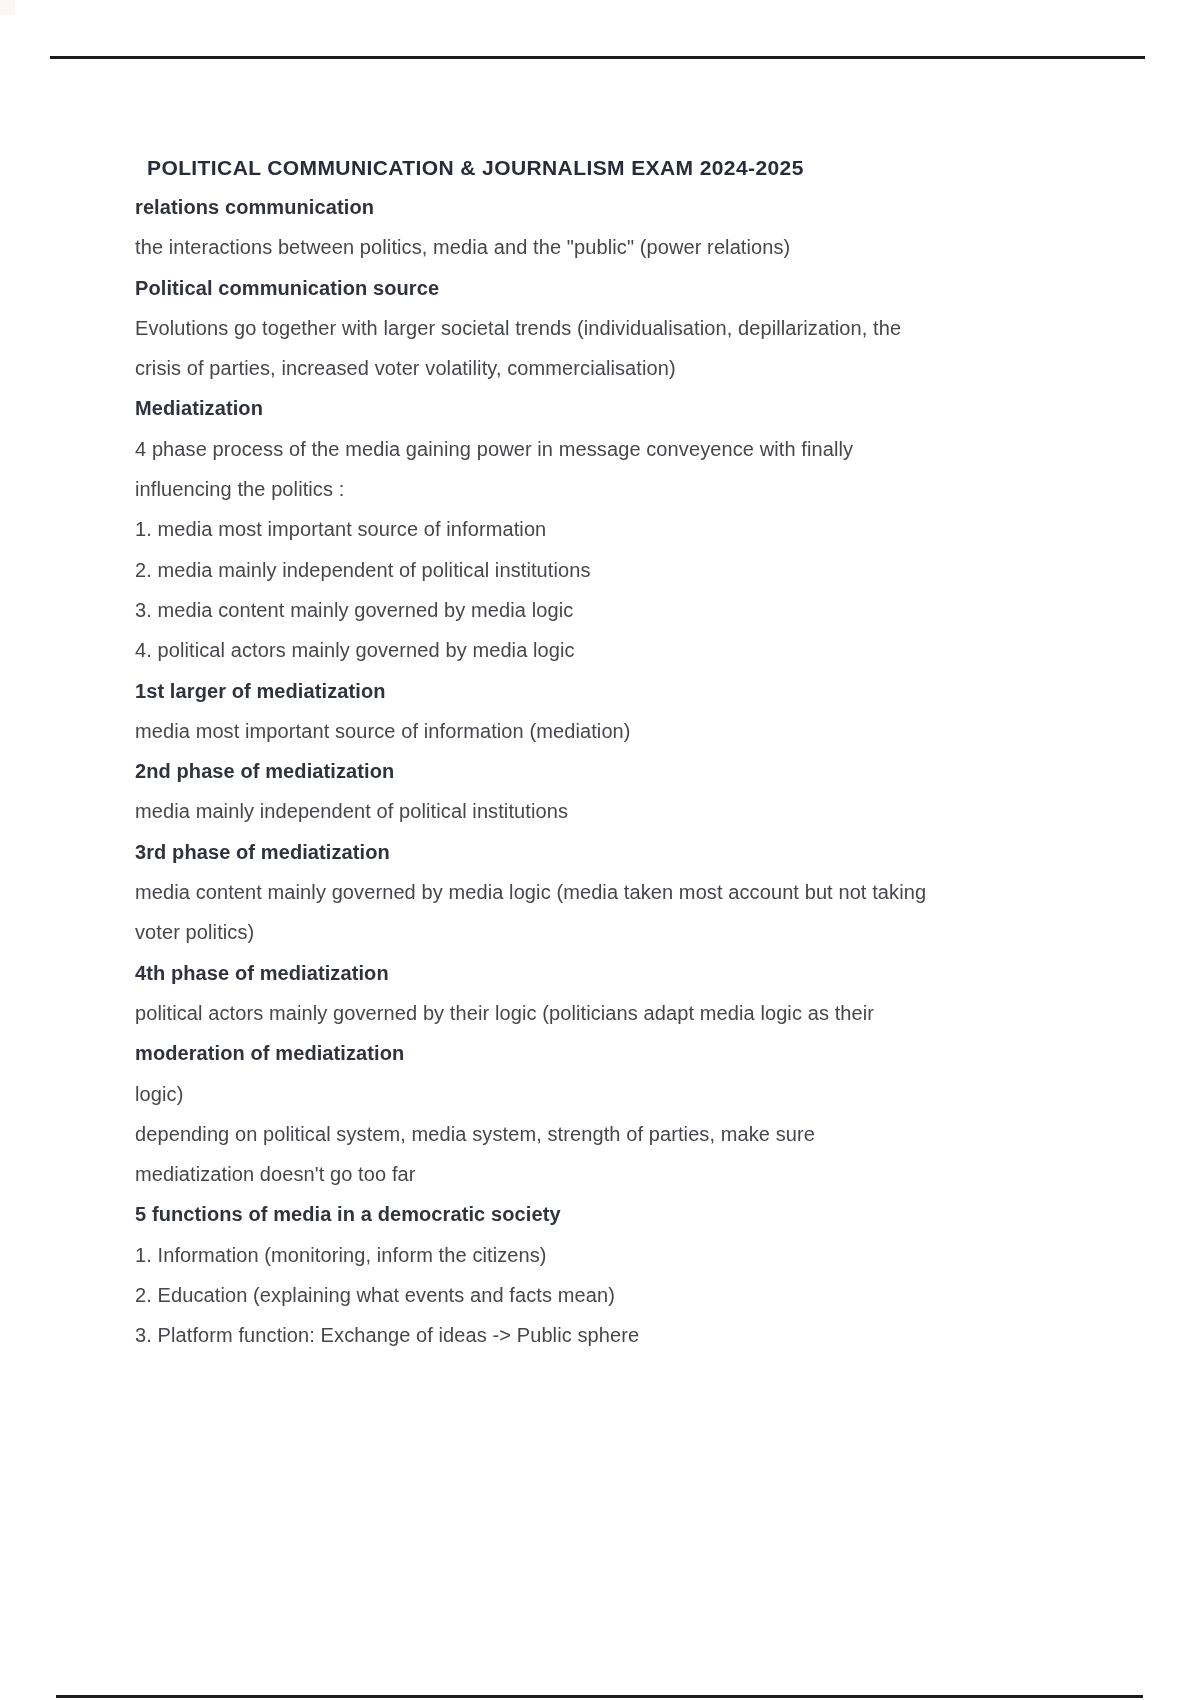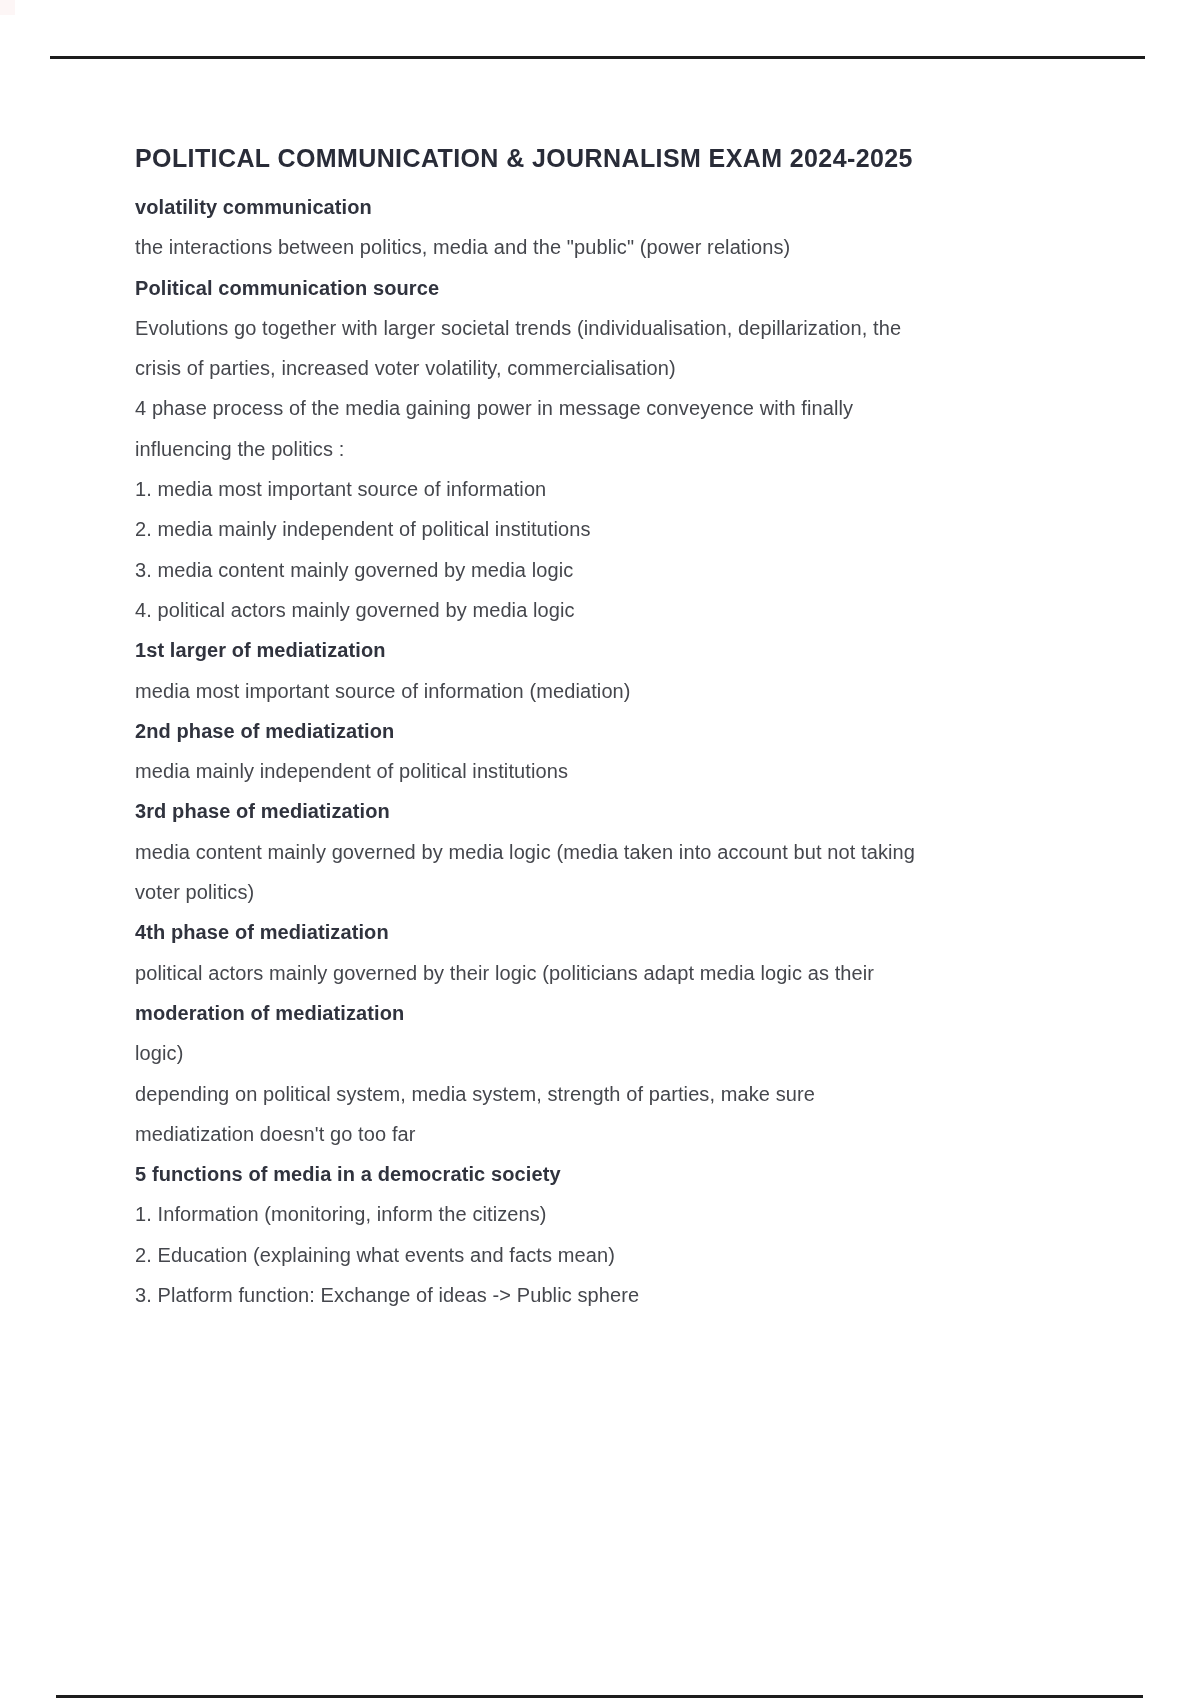--- a/index.html
+++ b/index.html
@@ -35,22 +35,22 @@
     left: 0;
     top: 0;
     width: 15px;
     height: 15px;
     background: #fdf6f6;
   }
   .doc-title {
     position: absolute;
     left: 135px;
     top: 144px;
-    margin: 0;
-    font-size: 25px;
+    margin: 12px;
+    font-size: 21px;
     font-weight: bold;
     letter-spacing: 0.4px;
     color: #292c38;
     white-space: nowrap;
   }
   .doc-lines {
     position: absolute;
     left: 135px;
     top: 187px;
     width: 920px;
@@ -71,37 +71,38 @@
 </head>
 <body>
 
 <div class="page">
   <div class="scan-artifact"></div>
   <div class="rule rule-top"></div>
 
   <h1 class="doc-title">POLITICAL COMMUNICATION &amp; JOURNALISM EXAM 2024-2025</h1>
 
   <div class="doc-lines" id="doc-lines">
-      <div class="line bold">volatility communication</div>
+      <div class="line bold">relations communication</div>
       <div class="line">the interactions between politics, media and the "public" (power relations)</div>
       <div class="line bold">Political communication source</div>
       <div class="line">Evolutions go together with larger societal trends (individualisation, depillarization, the</div>
       <div class="line">crisis of parties, increased voter volatility, commercialisation)</div>
+      <div class="line bold">Mediatization</div>
       <div class="line">4 phase process of the media gaining power in message conveyence with finally</div>
       <div class="line">influencing the politics :</div>
       <div class="line">1. media most important source of information</div>
       <div class="line">2. media mainly independent of political institutions</div>
       <div class="line">3. media content mainly governed by media logic</div>
       <div class="line">4. political actors mainly governed by media logic</div>
       <div class="line bold">1st larger of mediatization</div>
       <div class="line">media most important source of information (mediation)</div>
       <div class="line bold">2nd phase of mediatization</div>
       <div class="line">media mainly independent of political institutions</div>
       <div class="line bold">3rd phase of mediatization</div>
-      <div class="line">media content mainly governed by media logic (media taken into account but not taking</div>
+      <div class="line">media content mainly governed by media logic (media taken most account but not taking</div>
       <div class="line">voter politics)</div>
       <div class="line bold">4th phase of mediatization</div>
       <div class="line">political actors mainly governed by their logic (politicians adapt media logic as their</div>
       <div class="line bold">moderation of mediatization</div>
       <div class="line">logic)</div>
       <div class="line">depending on political system, media system, strength of parties, make sure</div>
       <div class="line">mediatization doesn't go too far</div>
       <div class="line bold">5 functions of media in a democratic society</div>
       <div class="line">1. Information (monitoring, inform the citizens)</div>
       <div class="line">2. Education (explaining what events and facts mean)</div>

